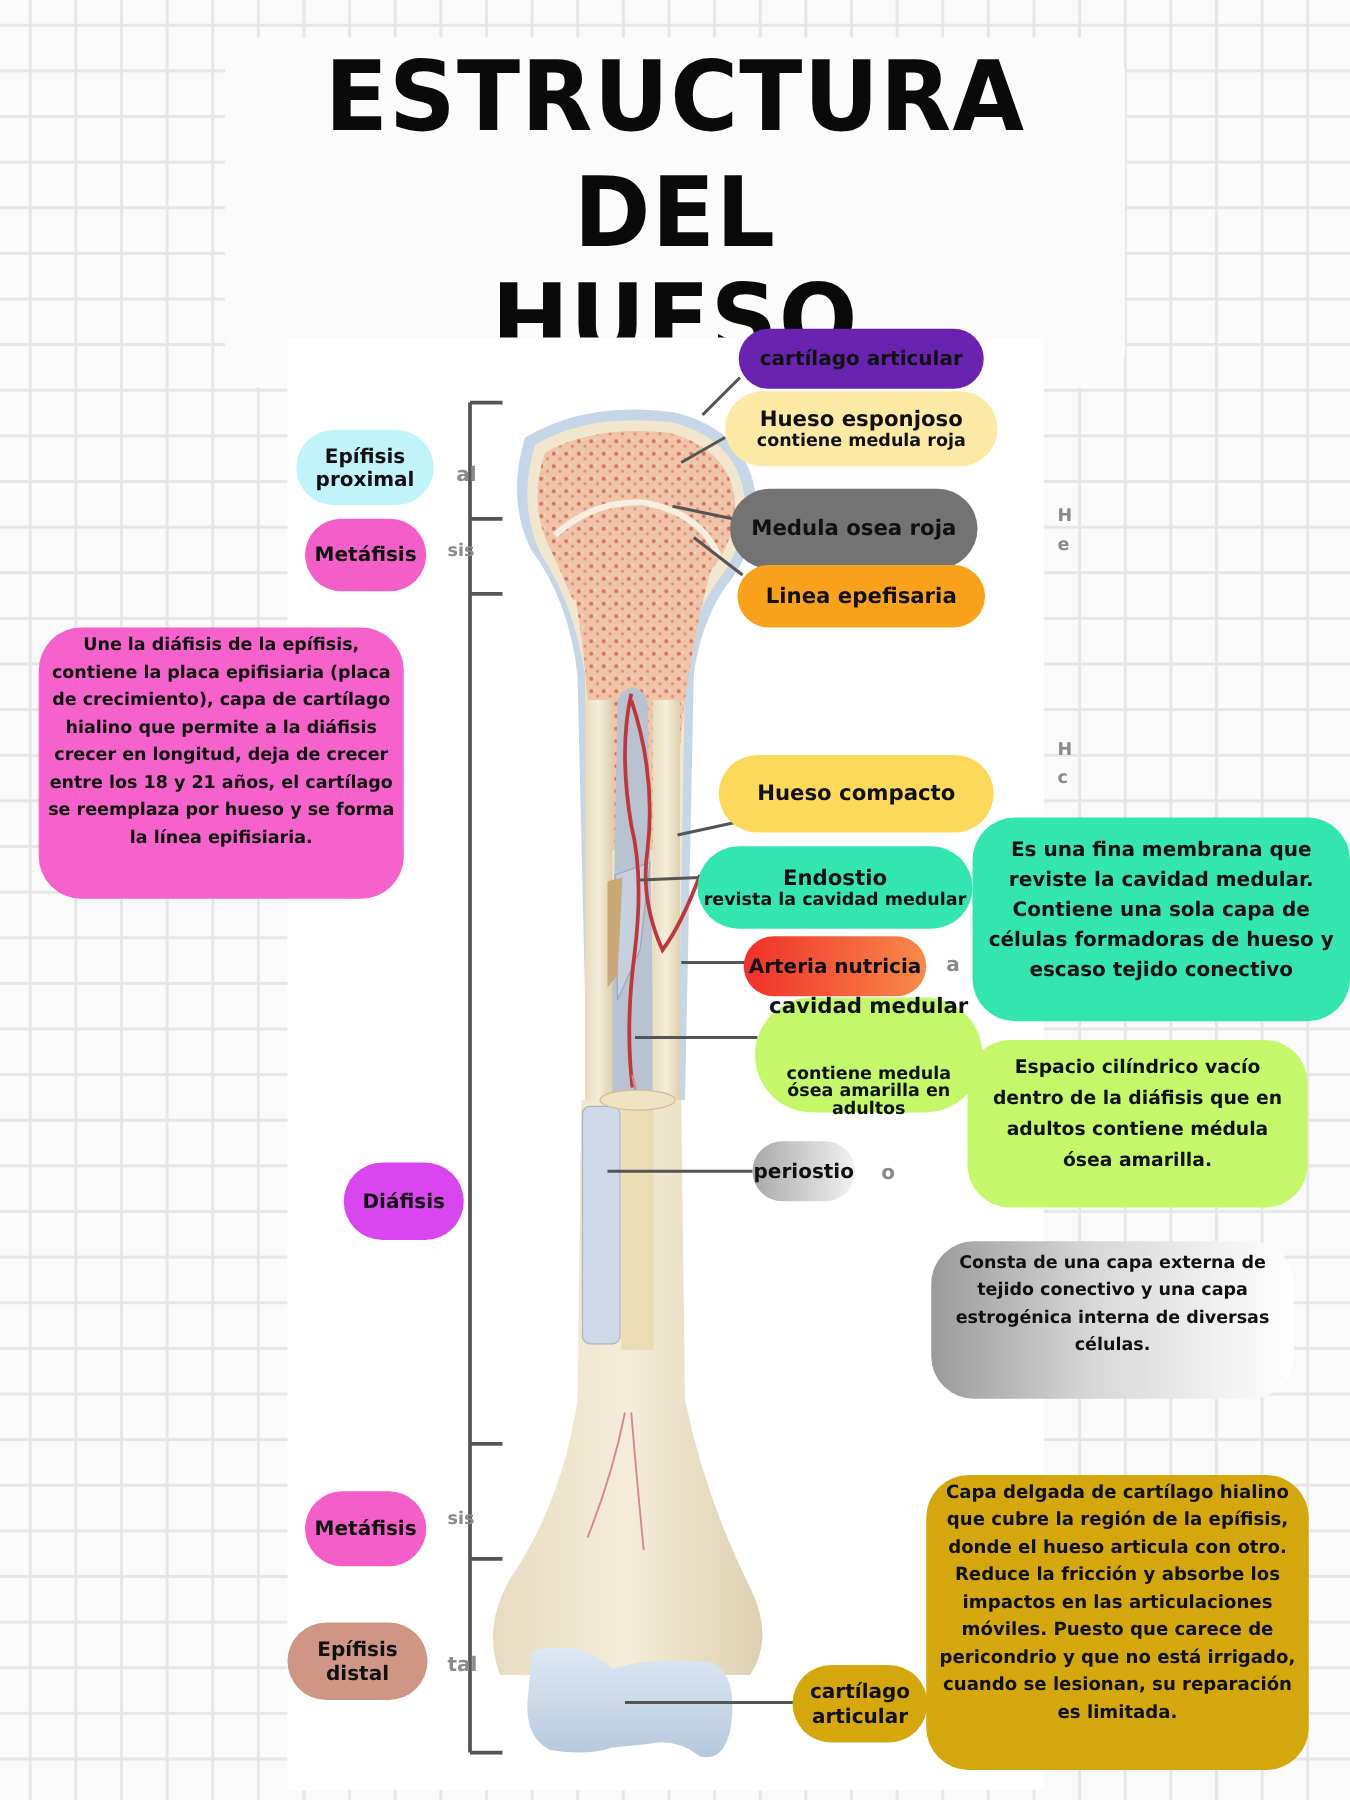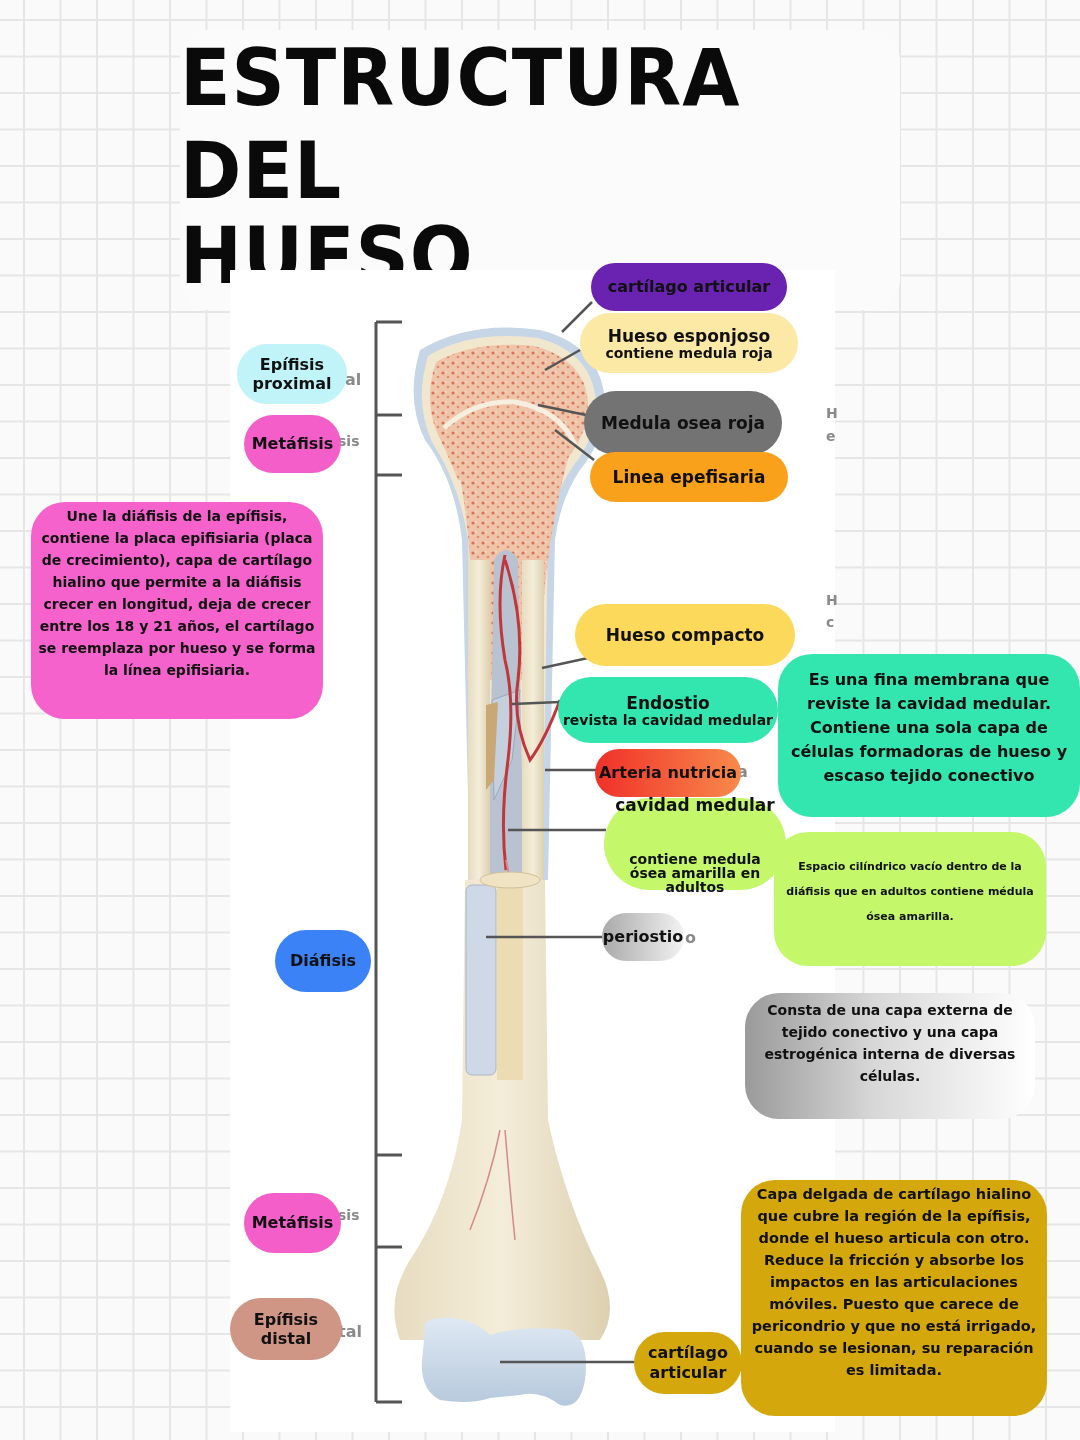--- a/index.html
+++ b/index.html
@@ -8,21 +8,21 @@
     background-color:#fafafa;
     background-image:
       linear-gradient(to right, #e6e6e6 2px, transparent 2px),
       linear-gradient(to bottom, #e6e6e6 2px, transparent 2px);
     background-size:36.5px 36.5px;
     background-position:23px 19px;
     font-family:"DejaVu Sans", sans-serif;
     color:#111;
   }
   .title-wrap {
-    position:absolute; left:180px; top:30px; width:720px; 
+    position:absolute; left:180px; top:30px; width:720px; text-align:center;
     background:#fbfbfb; border-radius:30px; padding:6px 0 10px 0;
   }
   .title-line {
     font-family:"DejaVu Sans", sans-serif; font-weight:900; font-size:74px;
     letter-spacing:1px; line-height:88px; color:#0a0a0a;
     transform:scaleY(1.05);
   }
   .diagram-bg {
     position:absolute; left:230px; top:270px; width:605px; height:1162px;
     background:#ffffff;
@@ -35,20 +35,21 @@
   .pill .main { font-size:17px; line-height:20px; }
   .pill .sub { font-size:14px; line-height:14px; }
   .card {
     position:absolute; border-radius:34px; box-sizing:border-box;
     display:flex; align-items:center; justify-content:center; text-align:center;
     font-weight:bold; color:#111; font-family:"DejaVu Sans", sans-serif;
   }
   .ghost {
     position:absolute; color:#8a8a8a; font-weight:bold; font-size:16px;
     font-family:"DejaVu Sans", sans-serif;
+    margin-left:20px;
   }
   svg { position:absolute; }
 </style>
 </head>
 <body>
 
 <div class="title-wrap">
   <div class="title-line">ESTRUCTURA DEL</div>
   <div class="title-line">HUESO</div>
 </div>
@@ -142,21 +143,21 @@
 <div class="ghost" style="left:826px;top:614px;font-size:14px;">c</div>
 <div class="ghost" style="left:737px;top:762px;">a</div>
 <div class="ghost" style="left:685px;top:928px;">o</div>
 
 <div class="pill" style="left:237px;top:344px;width:110px;height:60px;background:#c0f4f8;">
   <span class="main" style="font-size:16px;line-height:19px;width:80px;">Epífisis proximal</span>
 </div>
 <div class="pill" style="left:244px;top:415px;width:97px;height:58px;background:#f45ec8;">
   <span class="main" style="font-size:16px;">Metáfisis</span>
 </div>
-<div class="pill" style="left:275px;top:930px;width:96px;height:62px;background:#3b82f6;">
+<div class="pill" style="left:275px;top:930px;width:96px;height:62px;background:#d946ef;">
   <span class="main" style="font-size:16px;">Diáfisis</span>
 </div>
 <div class="pill" style="left:244px;top:1193px;width:97px;height:60px;background:#f45ec8;">
   <span class="main" style="font-size:16px;">Metáfisis</span>
 </div>
 <div class="pill" style="left:230px;top:1298px;width:112px;height:62px;background:#cf9585;">
   <span class="main" style="font-size:16px;line-height:19px;width:80px;">Epífisis distal</span>
 </div>
 
 <div class="pill" style="left:591px;top:263px;width:196px;height:48px;background:#6a22b0;">
@@ -192,21 +193,21 @@
 <div class="pill" style="left:634px;top:1332px;width:108px;height:62px;background:#d4a80d;">
   <span class="main" style="font-size:16px;line-height:20px;width:80px;">cartílago articular</span>
 </div>
 
 <div class="card" style="left:31px;top:502px;width:292px;height:217px;background:#f562cc;padding:8px 6px 44px 6px;font-size:14px;line-height:22px;">
   <span>Une la diáfisis de la epífisis, contiene la placa epifisiaria (placa de crecimiento), capa de cartílago hialino que permite a la diáfisis crecer en longitud, deja de crecer entre los 18 y 21 años, el cartílago se reemplaza por hueso y se forma la línea epifisiaria.</span>
 </div>
 <div class="card" style="left:778px;top:654px;width:302px;height:163px;background:#33e6b0;padding:4px 10px 20px 10px;font-size:16px;line-height:24px;">
   <span>Es una fina membrana que reviste la cavidad medular. Contiene una sola capa de células formadoras de hueso y escaso tejido conectivo</span>
 </div>
-<div class="card" style="left:774px;top:832px;width:272px;height:134px;background:#c4f86a;padding:0 10px 16px 10px;font-size:11px;line-height:25px;">
+<div class="card" style="left:774px;top:832px;width:272px;height:134px;background:#c4f86a;padding:0 10px 16px 10px;font-size:15px;line-height:25px;">
   <span>Espacio cilíndrico vacío dentro de la diáfisis que en adultos contiene médula ósea amarilla.</span>
 </div>
 <div class="card" style="left:745px;top:993px;width:290px;height:126px;background:linear-gradient(90deg,#9a9a9a 0%,#d8d8d8 45%,#ffffff 100%);padding:0 12px 26px 12px;font-size:14px;line-height:22px;">
   <span>Consta de una capa externa de tejido conectivo y una capa estrogénica interna de diversas células.</span>
 </div>
 <div class="card" style="left:741px;top:1180px;width:306px;height:236px;background:#d4a80d;padding:0 6px 32px 6px;font-size:14.5px;line-height:22px;">
   <span>Capa delgada de cartílago hialino que cubre la región de la epífisis, donde el hueso articula con otro. Reduce la fricción y absorbe los impactos en las articulaciones móviles. Puesto que carece de pericondrio y que no está irrigado, cuando se lesionan, su reparación es limitada.</span>
 </div>
 
 </body></html>

